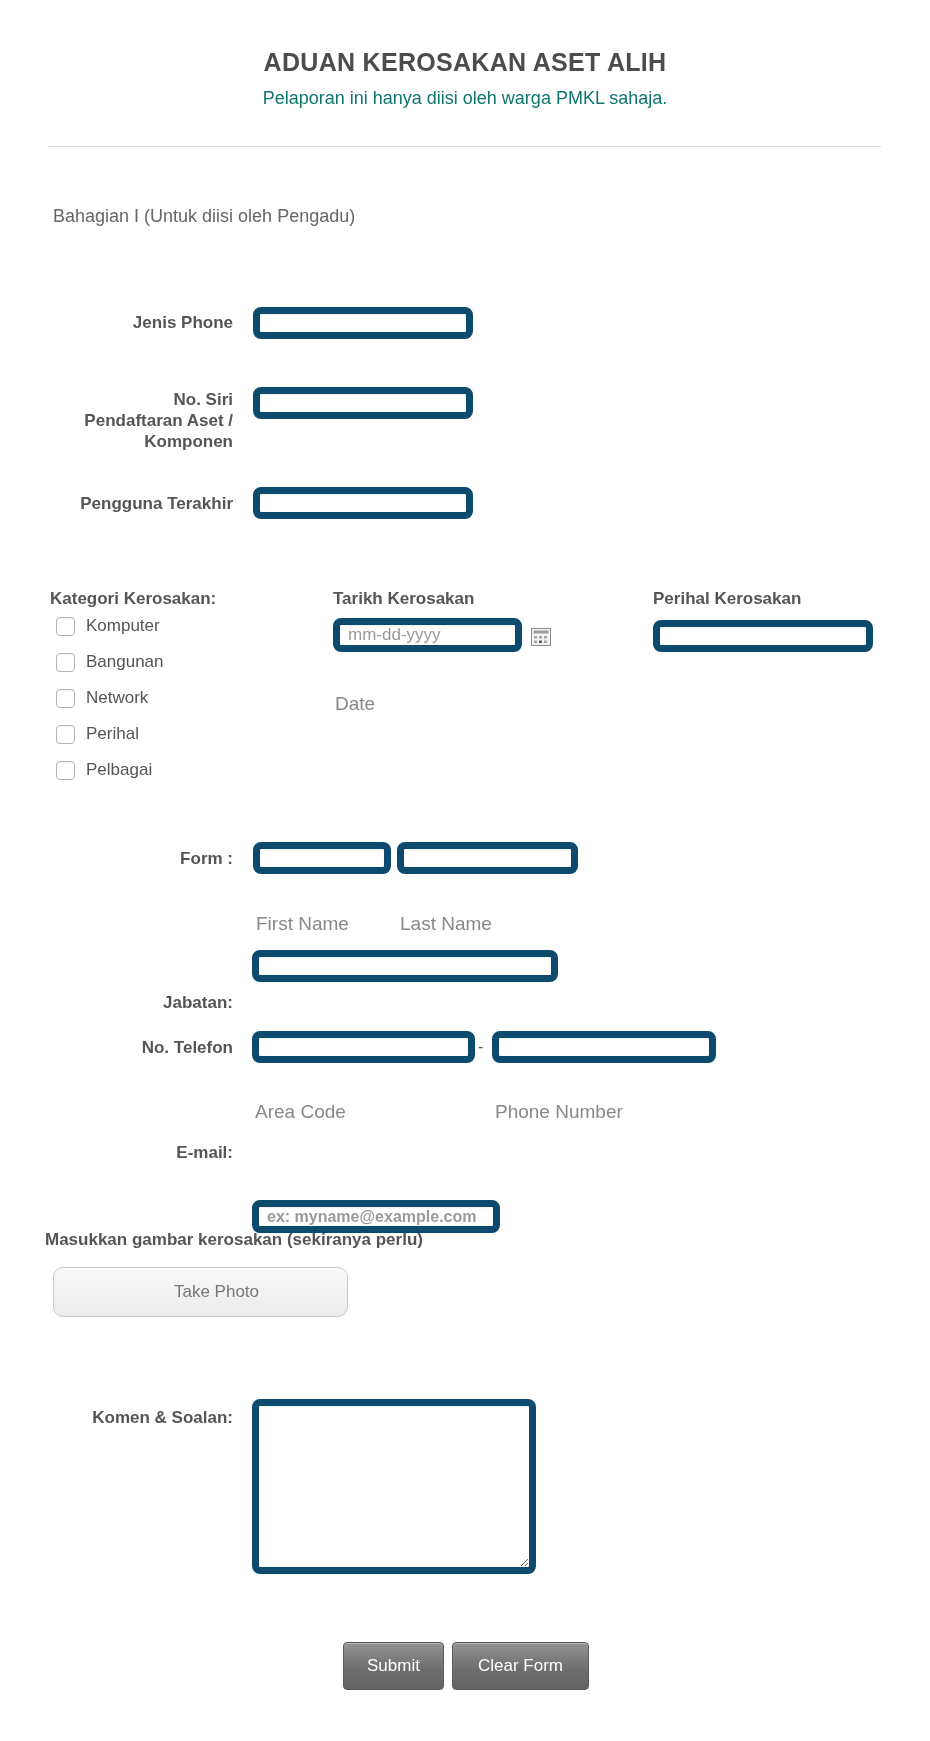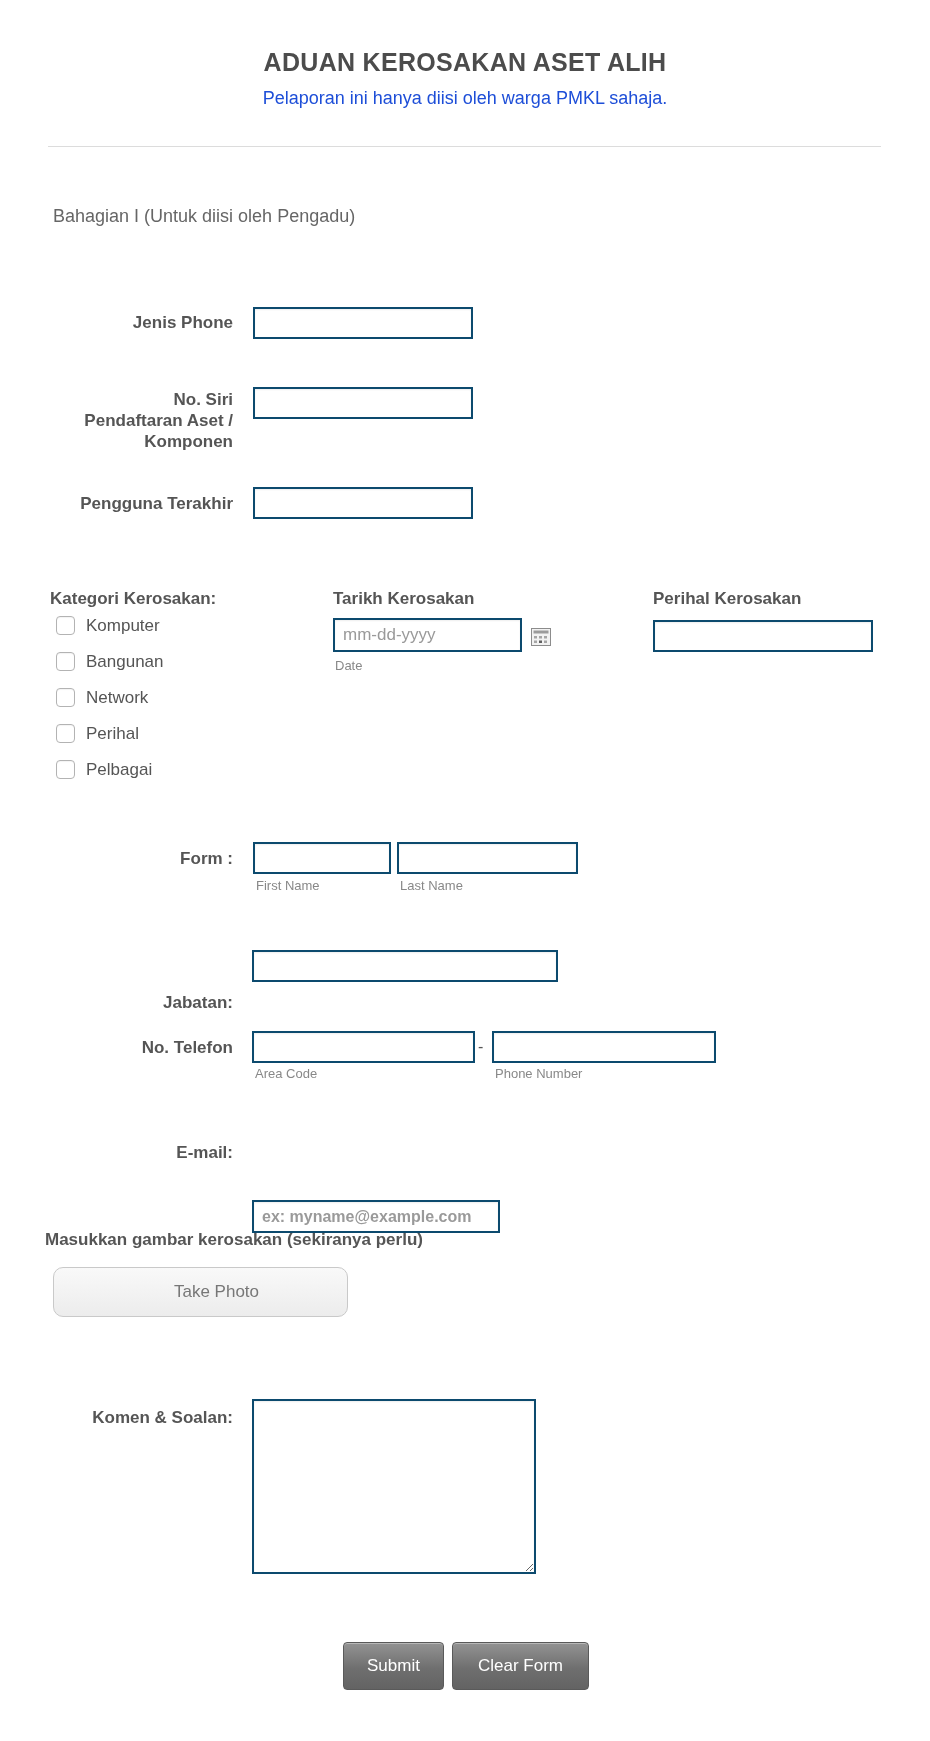--- a/index.html
+++ b/index.html
@@ -3,34 +3,34 @@
 <meta charset="utf-8">
 <style>
   * { margin:0; padding:0; box-sizing:border-box; }
   html,body { width:930px; height:1741px; background:#ffffff; }
   body { font-family:"Liberation Sans","DejaVu Sans",sans-serif; position:relative; overflow:hidden; }
   .abs { position:absolute; }
 
   .form-title { top:48px; left:0; width:930px; text-align:center;
     font-size:25px; font-weight:bold; color:#4c4c4c; letter-spacing:.3px; }
   .form-subtitle { top:88px; left:0; width:930px; text-align:center;
-    font-size:18px; color:#1d4ed8; }
+    font-size:18px; color:#0f766e; }
   .divider { top:146px; left:48px; width:833px; height:1px; background:#dcdcdc; }
   .section-label { top:206px; left:53px; font-size:18px; color:#666; }
 
   .fld-label { font-size:17px; font-weight:bold; color:#555; text-align:right; }
-  .txt { border:2px solid #0c4a6e; background:#fff; border-radius:0;
+  .txt { border:7px solid #0c4a6e; background:#fff; border-radius:8px;
     box-shadow:inset 0 1px 2px rgba(0,0,0,.07); font-family:inherit;
     font-size:16px; color:#444; padding:0 8px; }
   .txt::placeholder { color:#9a9a9a; opacity:1; }
-  .sublabel { font-size:13px; color:#888; }
+  .sublabel { font-size:19px; color:#888;margin-top:35px; }
 
   .col-head { font-size:17px; font-weight:bold; color:#555; }
   .cb-list { top:616px; left:56px; display:flex; flex-direction:column; gap:16px; }
-  .cb-item { display:flex; align-items:flex-start; height:20px; }
+  .cb-item { display:flex; align-items:flex-end; height:20px; }
   .cb-box { appearance:none; -webkit-appearance:none; width:19px; height:19px;
     border:1px solid #b3b3b3; border-radius:4px; background:#fff; margin:0;
     box-shadow:inset 0 1px 1px rgba(0,0,0,.05); cursor:pointer; }
   .cb-label { margin-left:11px; font-size:17px; color:#555; }
 
   .photo-head { top:1230px; left:45px; font-size:17px; font-weight:bold; color:#555; }
   .photo-btn { top:1267px; left:53px; width:295px; height:50px; border-radius:10px;
     border:1px solid #c9c9c9; background:linear-gradient(#f9f9f9,#ececec);
     font-family:inherit; font-size:17px; color:#777; cursor:pointer;padding-left:32px; }
 

